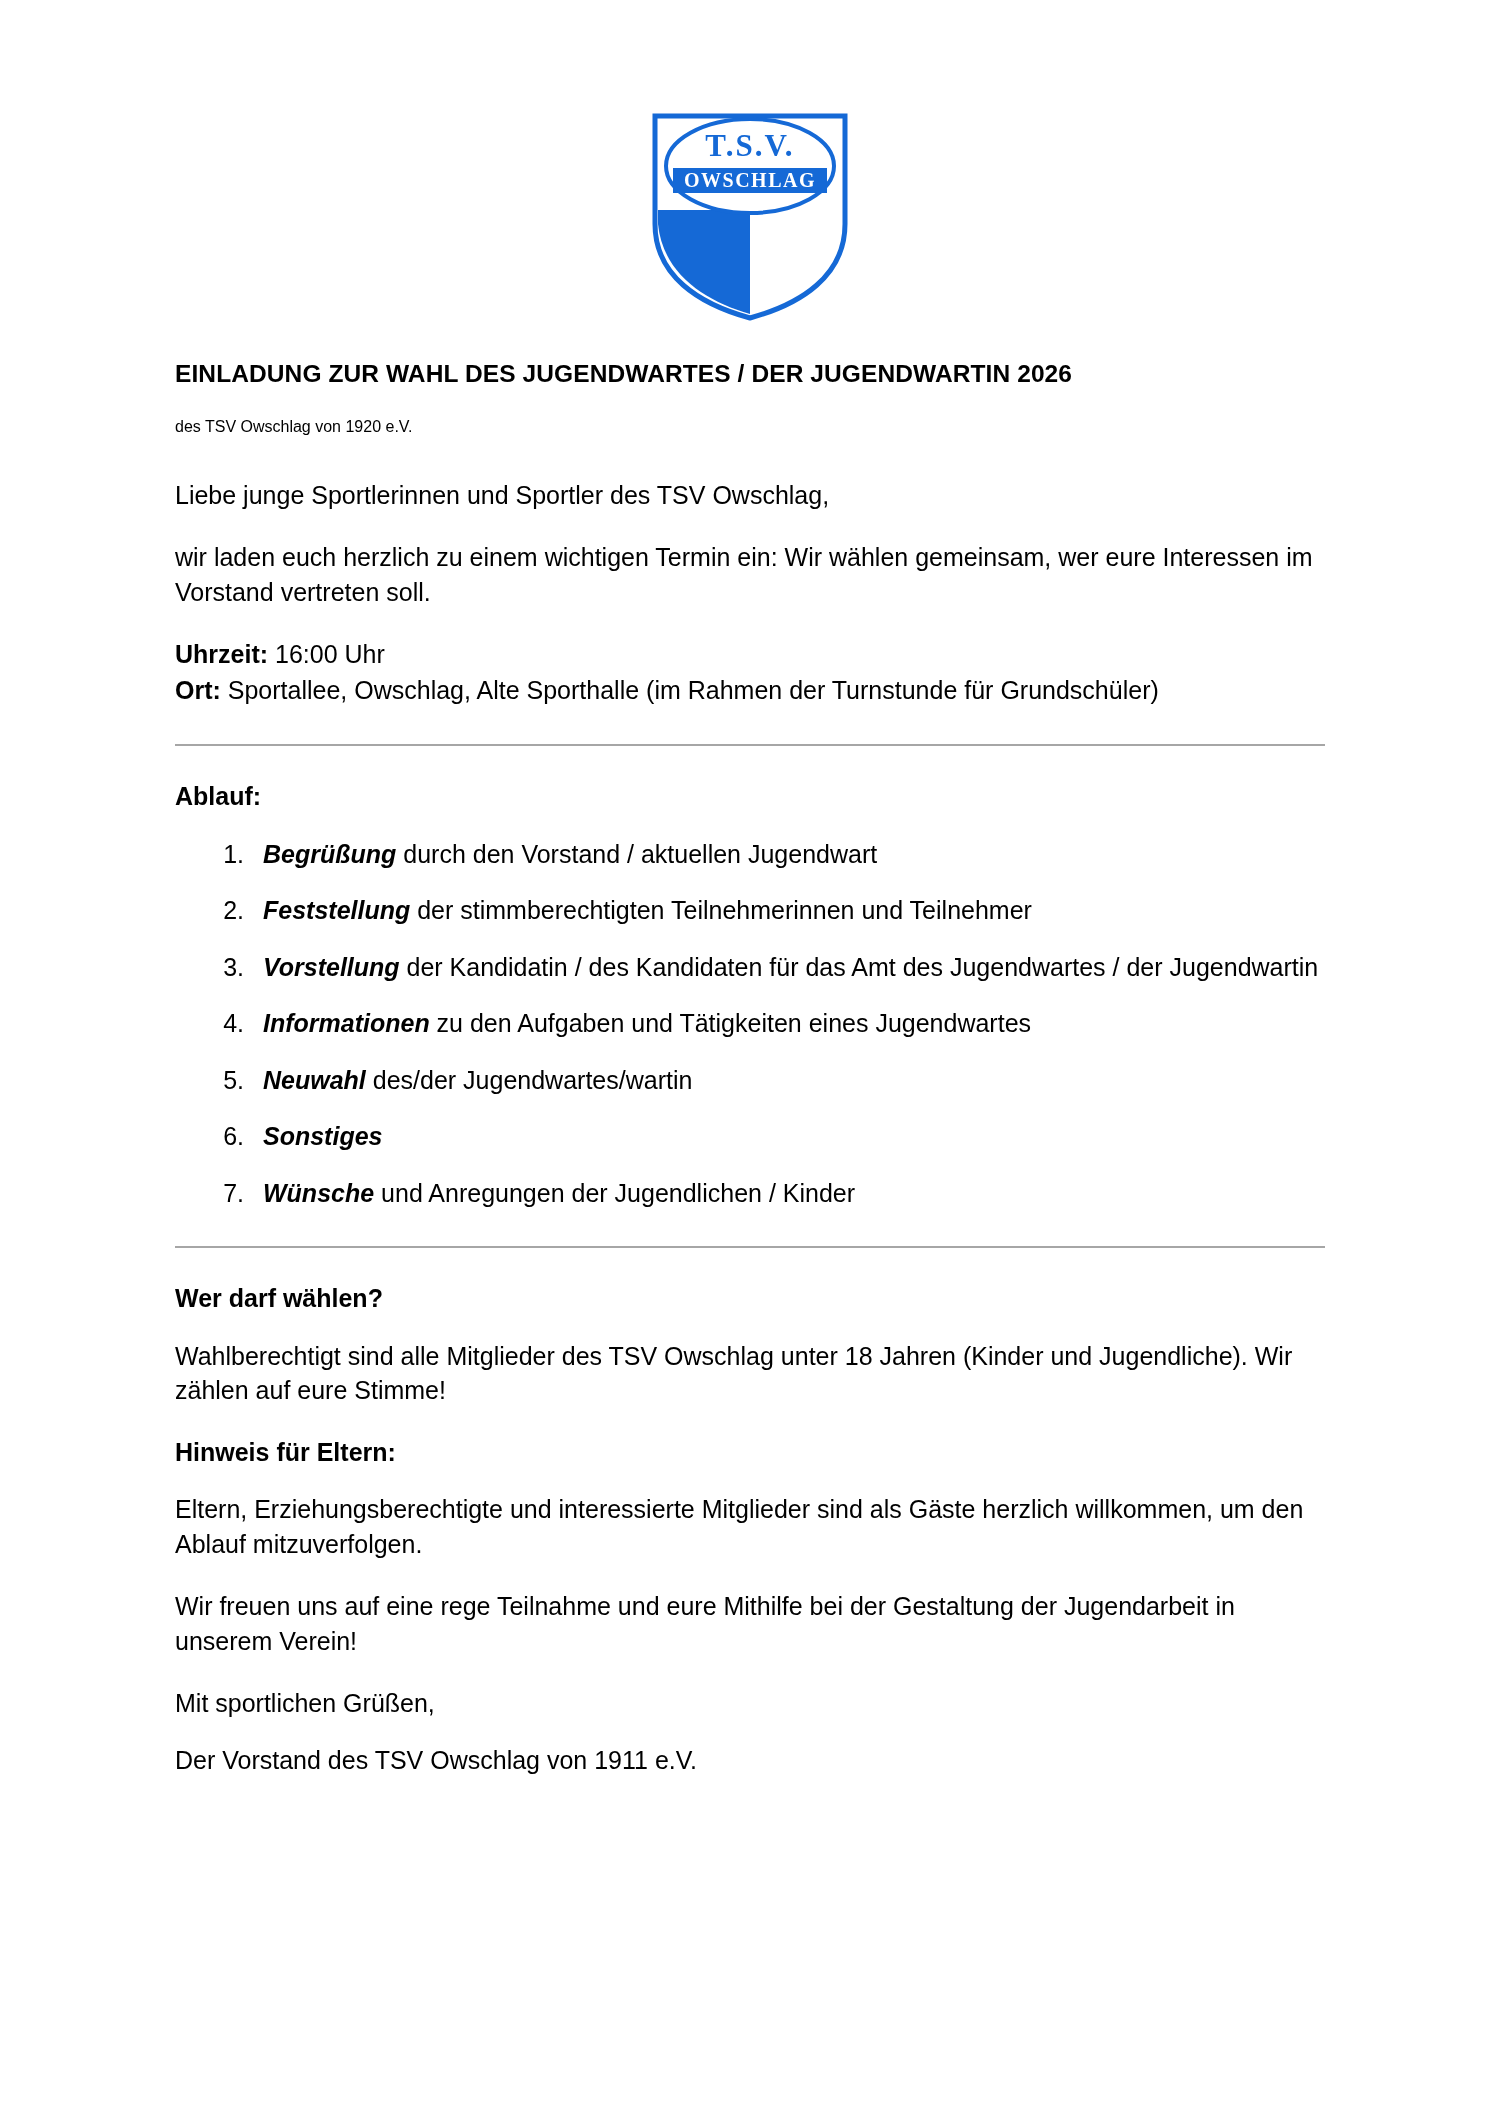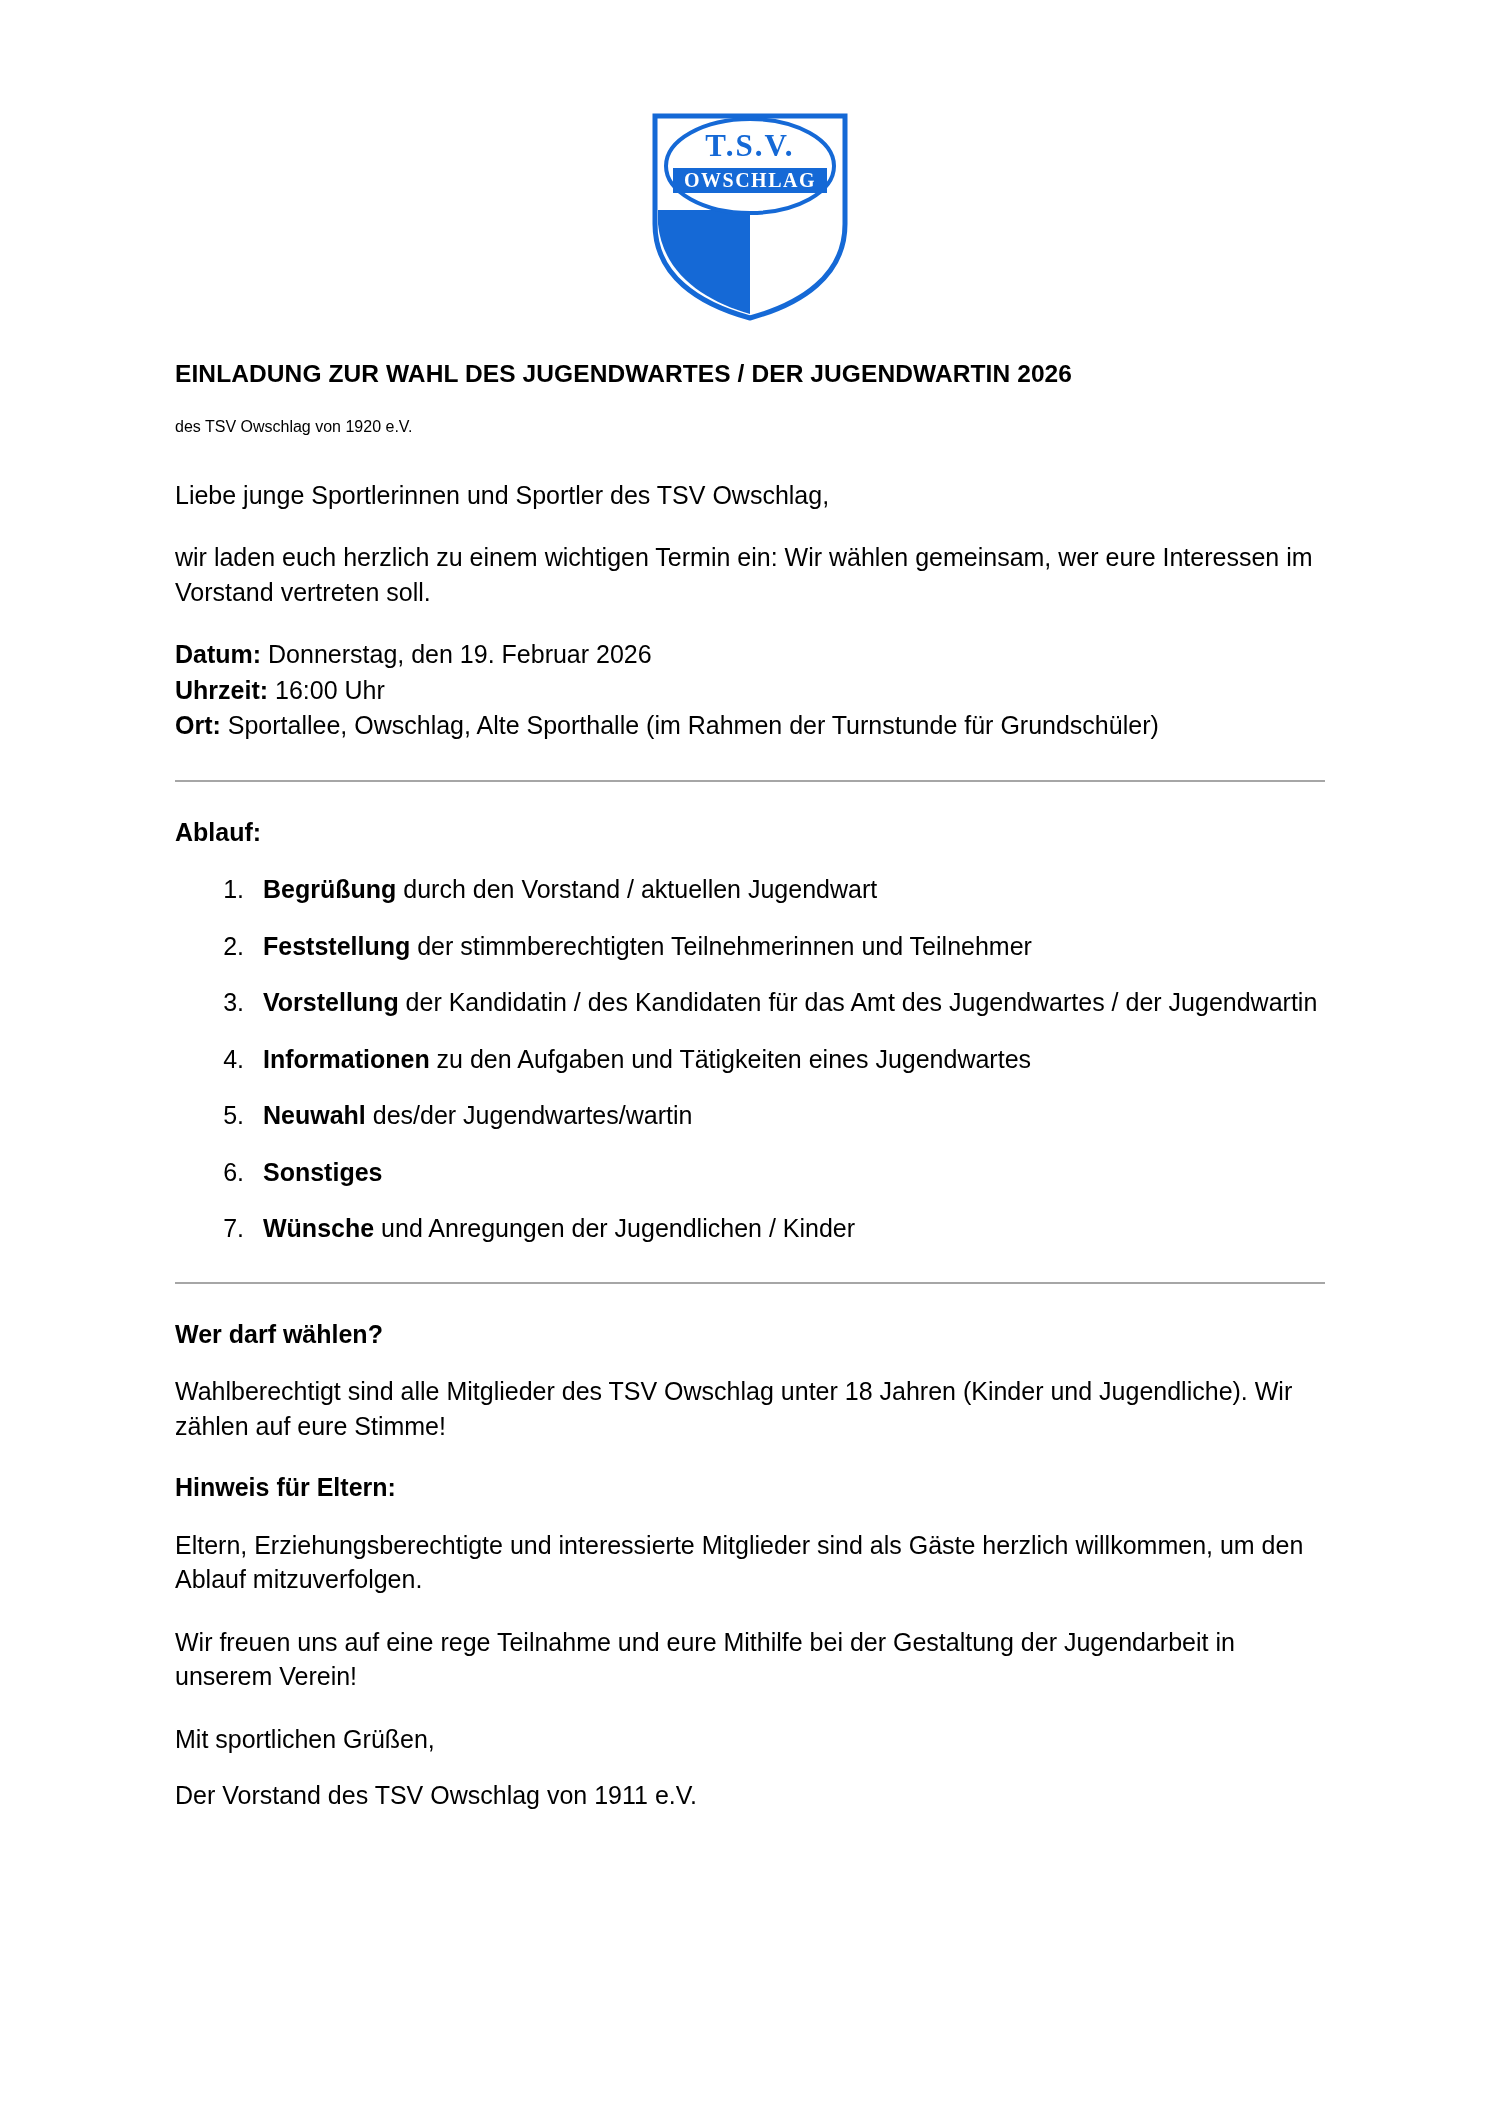--- a/index.html
+++ b/index.html
@@ -72,21 +72,21 @@
   ol.agenda {
     margin: 0 0 10px 0;
     padding-left: 76px;
     font-size: 25px;
     line-height: 1.38;
   }
   ol.agenda li {
     margin-bottom: 22px;
     padding-left: 12px;
   }
-  ol.agenda li b { font-weight: bold; }
+  ol.agenda li b { font-weight: bold; font-style: italic; }
   .sig {
     font-size: 25px;
     line-height: 1.38;
     margin: 0 0 28px 0;
   }
   .tight { margin-bottom: 22px; }
 </style>
 </head>
 <body>
 
@@ -115,23 +115,20 @@
   <h1 class="doc-title">EINLADUNG ZUR WAHL DES JUGENDWARTES / DER JUGENDWARTIN 2026</h1>
 
   <h2 class="doc-sub">des TSV Owschlag von 1920 e.V.</h2>
 
   <p class="para">Liebe junge Sportlerinnen und Sportler des TSV Owschlag,</p>
 
   <p class="para">wir laden euch herzlich zu einem wichtigen Termin ein: Wir wählen gemeinsam, wer eure Interessen im Vorstand vertreten soll.</p>
 
   <div class="meta">
     <div>
-      <b>Datum:</b><span> Donnerstag, den 19. Februar 2026</span>
-    </div>
-    <div>
       <b>Uhrzeit:</b><span> 16:00 Uhr</span>
     </div>
     <div>
       <b>Ort:</b><span> Sportallee, Owschlag, Alte Sporthalle (im Rahmen der Turnstunde für Grundschüler)</span>
     </div>
   </div>
 
   <hr class="rule">
 
   <h3 class="section-head">Ablauf:</h3>

